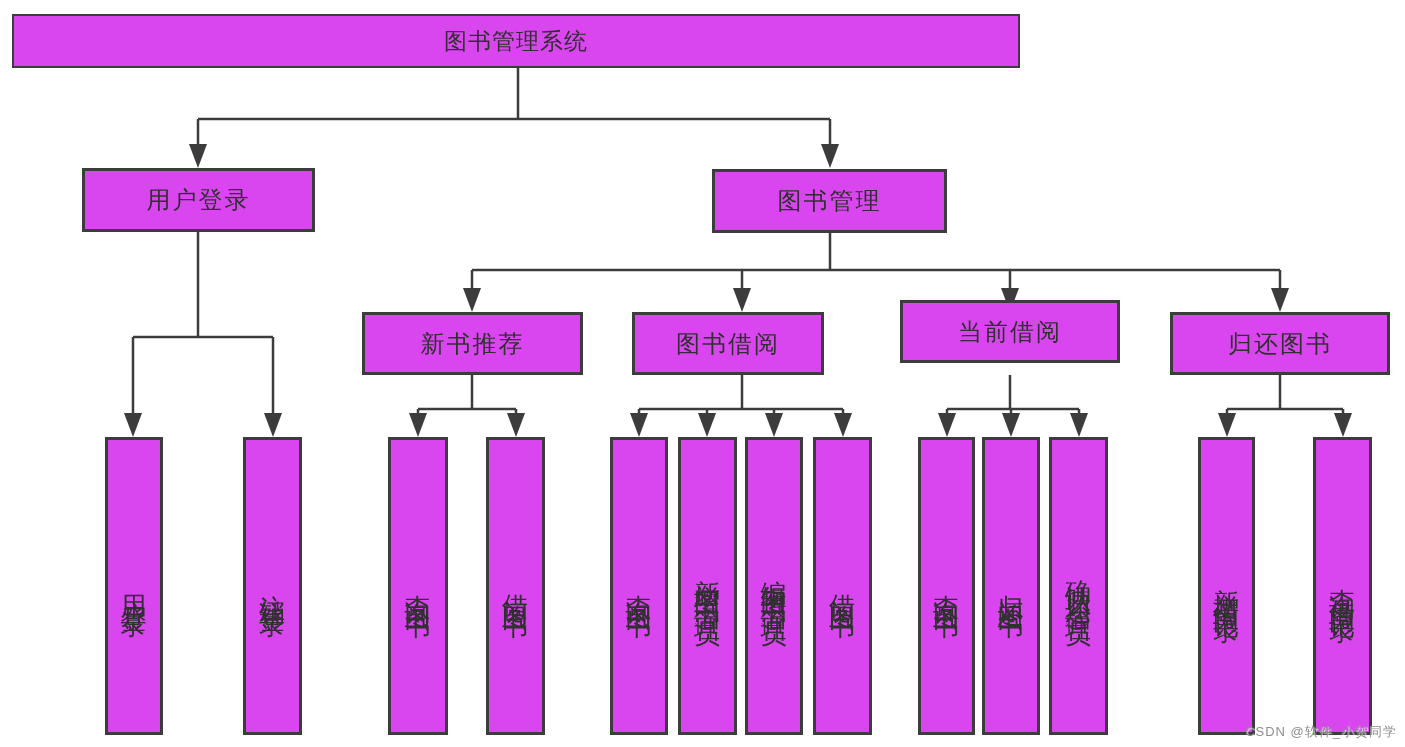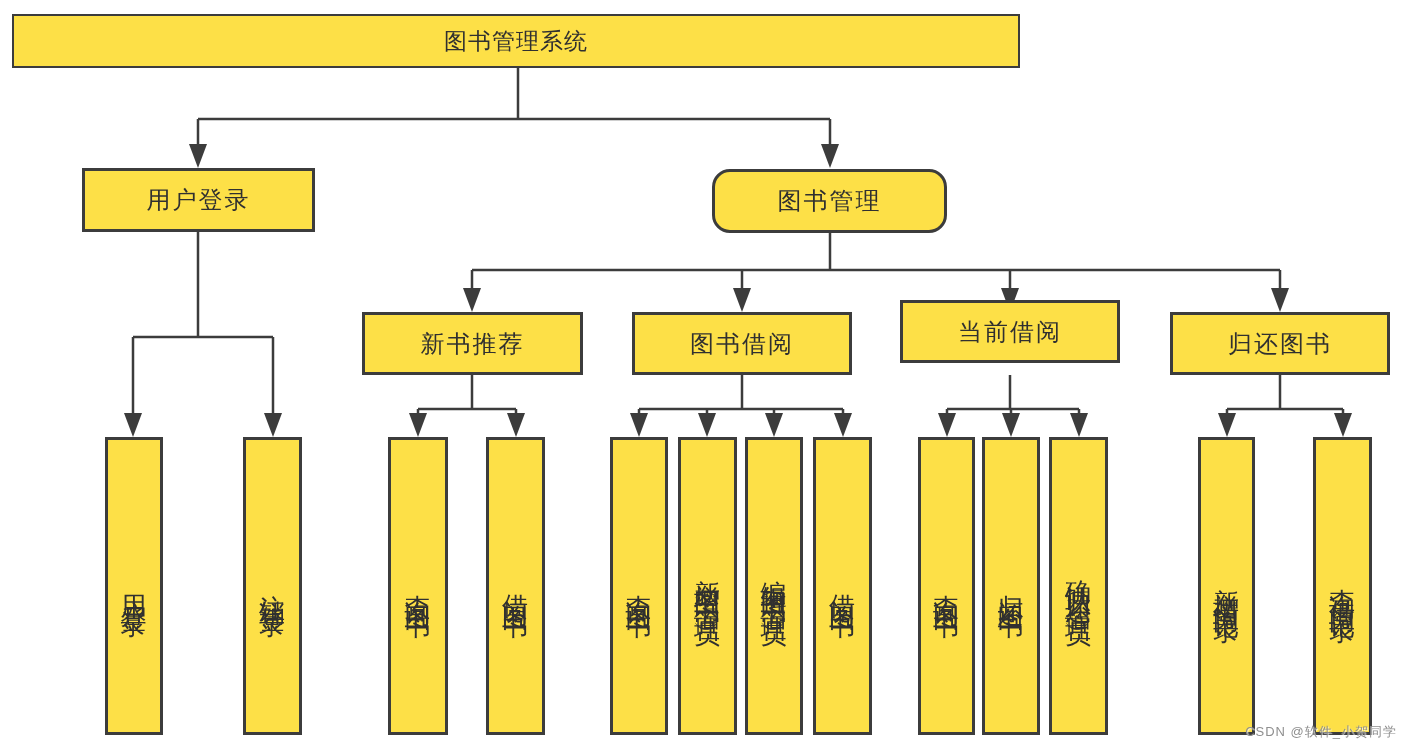--- a/index.html
+++ b/index.html
@@ -13,21 +13,21 @@
   }
   #connectors {
     position: absolute;
     left: 0; top: 0;
     width: 1405px; height: 747px;
     pointer-events: none;
   }
   .node {
     position: absolute;
     box-sizing: border-box;
-    background: #fde047;
+    background: #d946ef;
     border: 3px solid #3c3c3c;
     color: #303030;
     display: flex;
     align-items: center;
     justify-content: center;
     text-align: center;
     line-height: 1;
   }
   .node.root {
     border-width: 2px;
@@ -100,24 +100,24 @@
              M938 413 L956 413 L947 437 Z
              M1002 413 L1020 413 L1011 437 Z
              M1070 413 L1088 413 L1079 437 Z
              M1218 413 L1236 413 L1227 437 Z
              M1334 413 L1352 413 L1343 437 Z"></path>
   </svg>
 
   <div class="node root" style="left:12px; top:14px; width:1008px; height:54px;">图书管理系统</div>
 
   <div class="node h" style="left:82px; top:168px; width:233px; height:64px;">用户登录</div>
-  <div class="node h" style="left:712px; top:169px; width:235px; height:64px;border-radius:18px;">图书管理</div>
+  <div class="node h" style="left:712px; top:169px; width:235px; height:64px;">图书管理</div>
 
   <div class="node h" style="left:362px; top:312px; width:221px; height:63px;">新书推荐</div>
-  <div class="node h" style="left:632px; top:312px; width:220px; height:63px;">图书借阅</div>
+  <div class="node h" style="left:632px; top:312px; width:192px; height:63px;">图书借阅</div>
   <div class="node h" style="left:900px; top:300px; width:220px; height:63px;">当前借阅</div>
   <div class="node h" style="left:1170px; top:312px; width:220px; height:63px;">归还图书</div>
 
   <div class="node v" style="left:105px; top:437px; width:58px; height:298px;">用户登录</div>
   <div class="node v" style="left:243px; top:437px; width:59px; height:298px;">注销登录</div>
 
   <div class="node v" style="left:388px; top:437px; width:60px; height:298px;">查询图书</div>
   <div class="node v" style="left:486px; top:437px; width:59px; height:298px;">借阅图书</div>
 
   <div class="node v" style="left:610px; top:437px; width:58px; height:298px;">查询图书</div>

